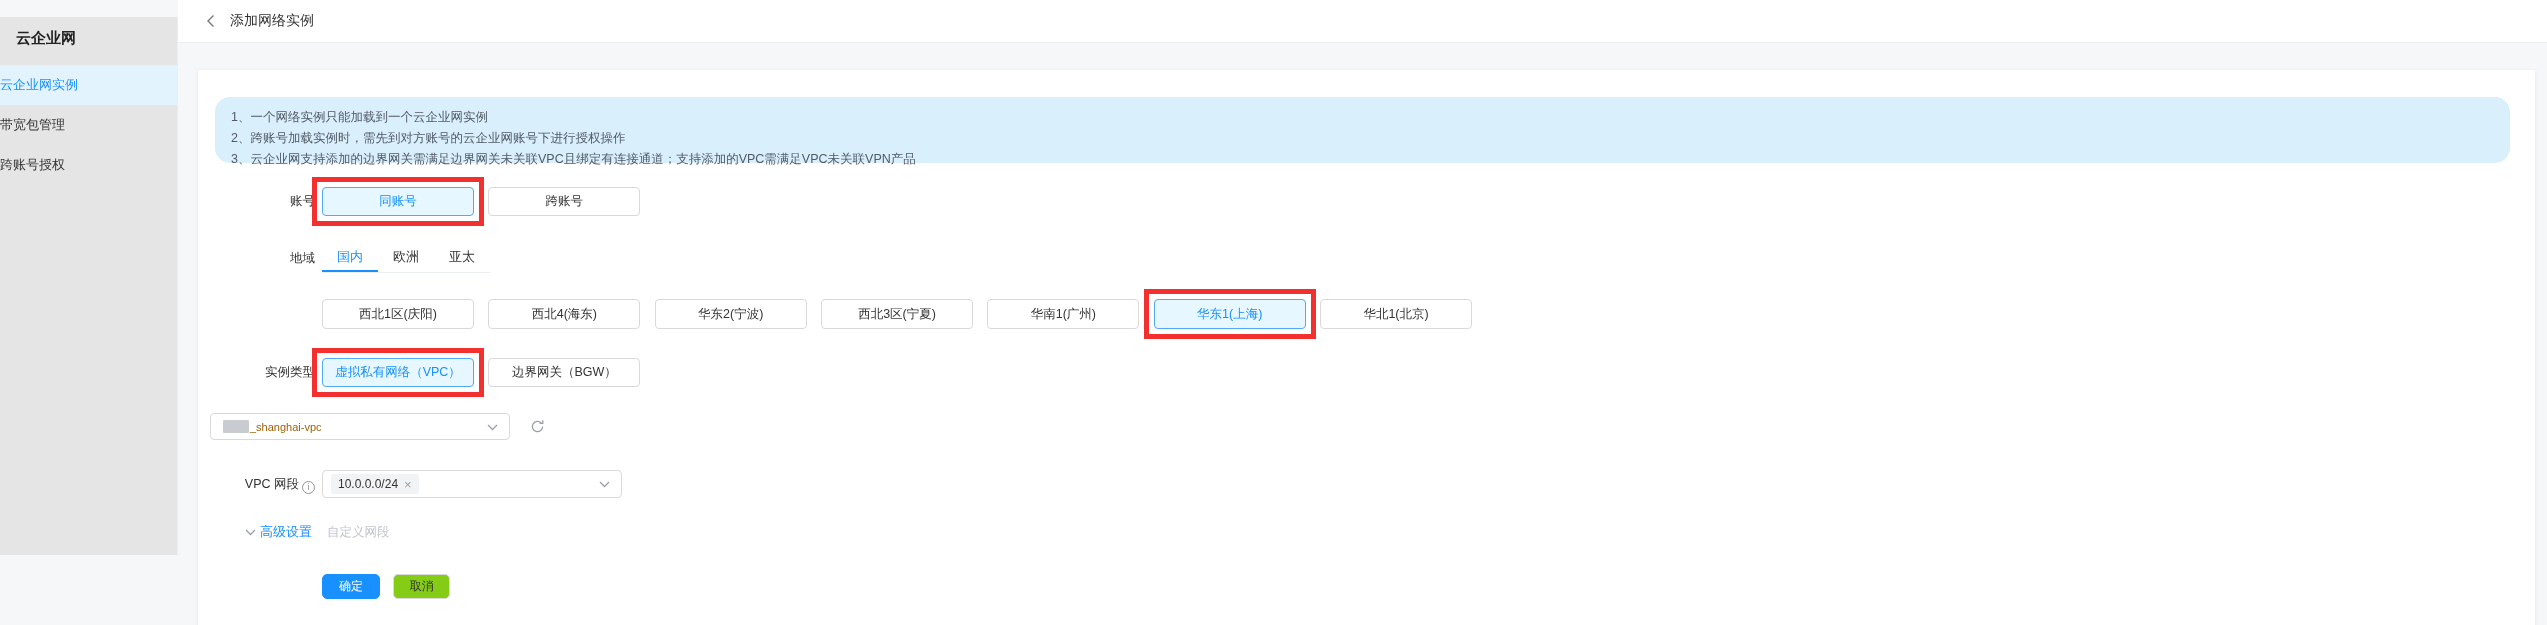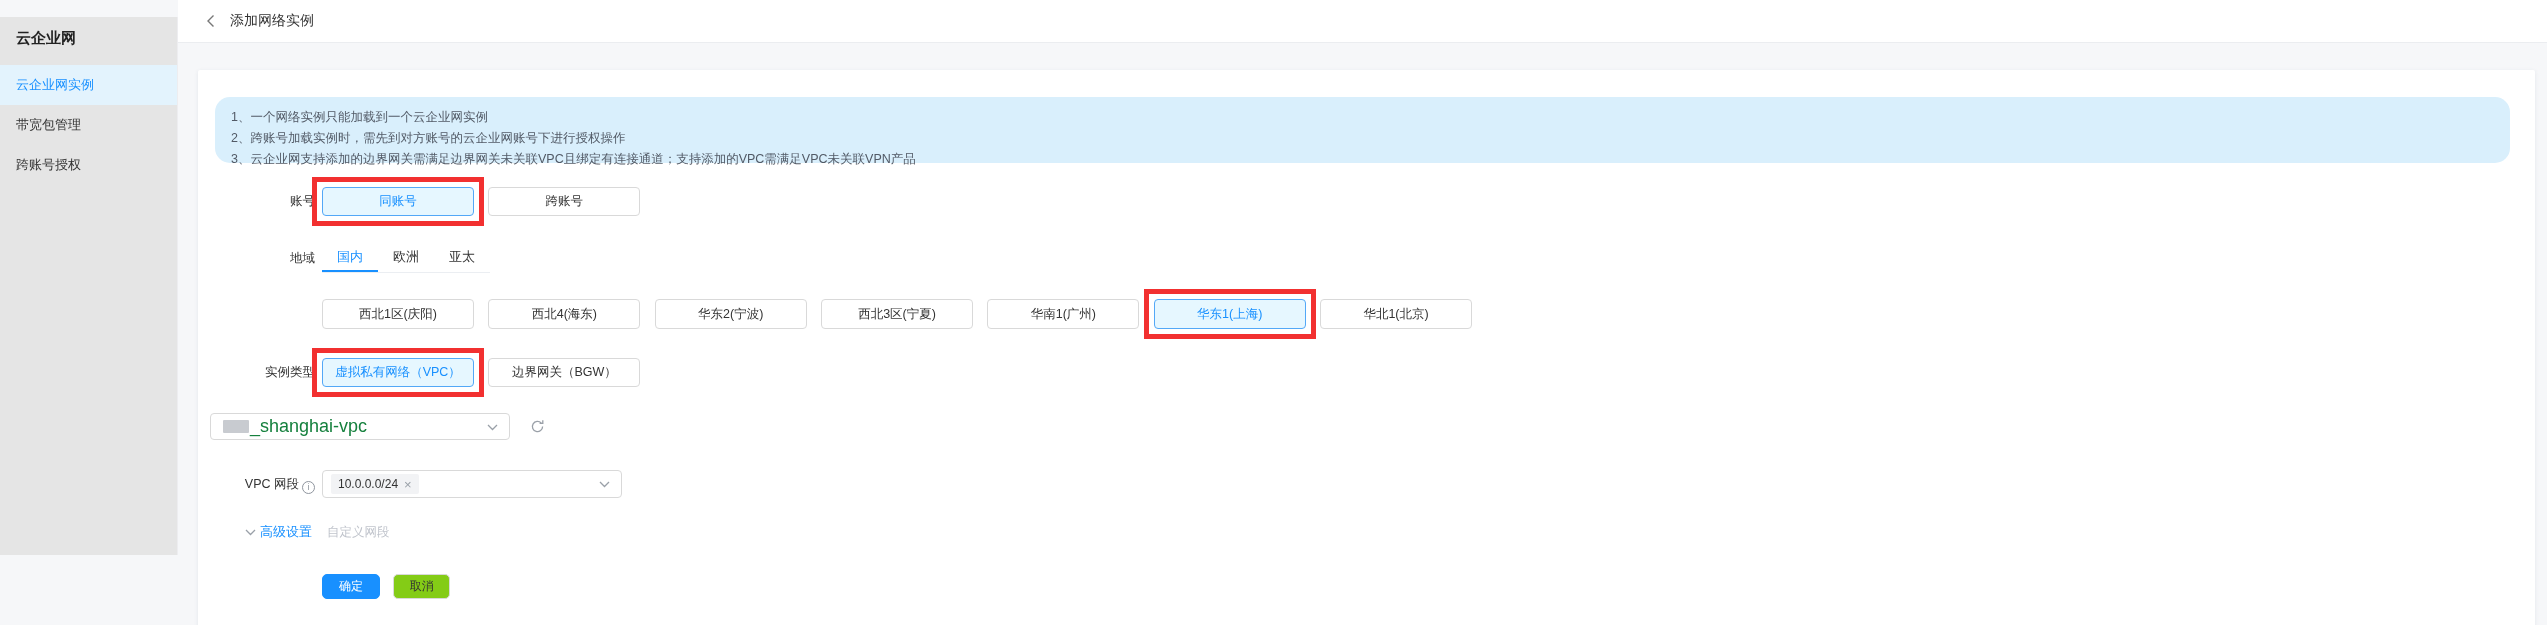--- a/index.html
+++ b/index.html
@@ -4,21 +4,21 @@
 <style>
   * { margin:0; padding:0; box-sizing:border-box; }
   html,body { width:2547px; height:625px; }
   body { font-family:"Liberation Sans","DejaVu Sans",sans-serif; background:#f6f7f9; color:#333; font-size:12px; }
   .page { position:relative; width:2547px; height:625px; overflow:hidden; }
 
   
   .sidebar { position:absolute; left:0; top:0; width:178px; height:538px; background:#e5e5e5; border-right:1px solid #ededf0; z-index:3;margin-top:17px; }
   .sidebar-title { padding:12px 16px 8px; font-size:15px; font-weight:bold; color:#222; }
   .side-list { margin-top:9px; }
-  .side-item { height:40px; line-height:40px; padding-left:16px; font-size:13px; color:#333; cursor:pointer; }
+  .side-item { height:40px; line-height:40px; font-size:13px; color:#333; cursor:pointer; }
   .side-item.active { background:#e3f3fd; color:#1890ff; }
 
   
   .header { position:absolute; left:178px; top:0; width:2369px; height:43px; background:#fff; border-bottom:1px solid #ebedf0; display:flex; align-items:center; z-index:2; }
   .back-btn { margin-left:24px; width:16px; height:16px; display:flex; align-items:center; justify-content:center; cursor:pointer; }
   .page-title { margin-left:12px; font-size:14px; color:#333; }
 
   
   .card { position:absolute; left:198px; top:70px; width:2337px; height:560px; background:#fff; border-radius:2px; box-shadow:0 1px 4px rgba(31,56,88,.09); }
 
@@ -38,21 +38,21 @@
   .tabs { display:inline-flex; width:168px; border-bottom:1px solid #ebeef2; height:26px; }
   .tab { flex:1; text-align:center; font-size:13px; color:#333; cursor:pointer; line-height:20px; border-bottom:2px solid transparent; }
   .tab.active { color:#1890ff; border-bottom-color:#1890ff; }
 
   .region-btn { height:30px; }
 
   
   .select { position:relative; display:inline-flex; align-items:center; width:300px; height:27px; border:1px solid #d9d9d9; border-radius:4px; background:#fff; padding:0 26px 0 12px; cursor:pointer; vertical-align:middle; }
   .select .chev { position:absolute; right:11px; top:50%; transform:translateY(-50%); }
   .masked-block { display:inline-block; width:26px; height:13px; background:#c8cbd0; border-radius:1px; margin-right:1px; }
-  .select-value { font-size:18px; color:#15803d; }
+  .select-value { font-size:11px; color:#a16207; }
   .tag { display:inline-flex; align-items:center; height:20px; background:#f2f3f5; border-radius:2px; padding:0 7px; margin-left:-4px; font-size:12px; color:#333; }
   .tag-close { margin-left:6px; color:#9aa0a8; font-size:13px; cursor:pointer; }
   .refresh-btn { display:inline-flex; align-items:center; justify-content:center; width:22px; height:27px; margin-left:13px; cursor:pointer; vertical-align:middle; }
 
   .cidr-select { height:28px; }
 
   
   .advanced { position:absolute; left:47px; display:flex; align-items:center; height:20px; }
   .advanced .adv-label { color:#1890ff; font-size:13px; margin-left:4px; cursor:pointer; }
   .advanced .adv-hint { color:#c0c4cc; font-size:12.5px; margin-left:15px; }

